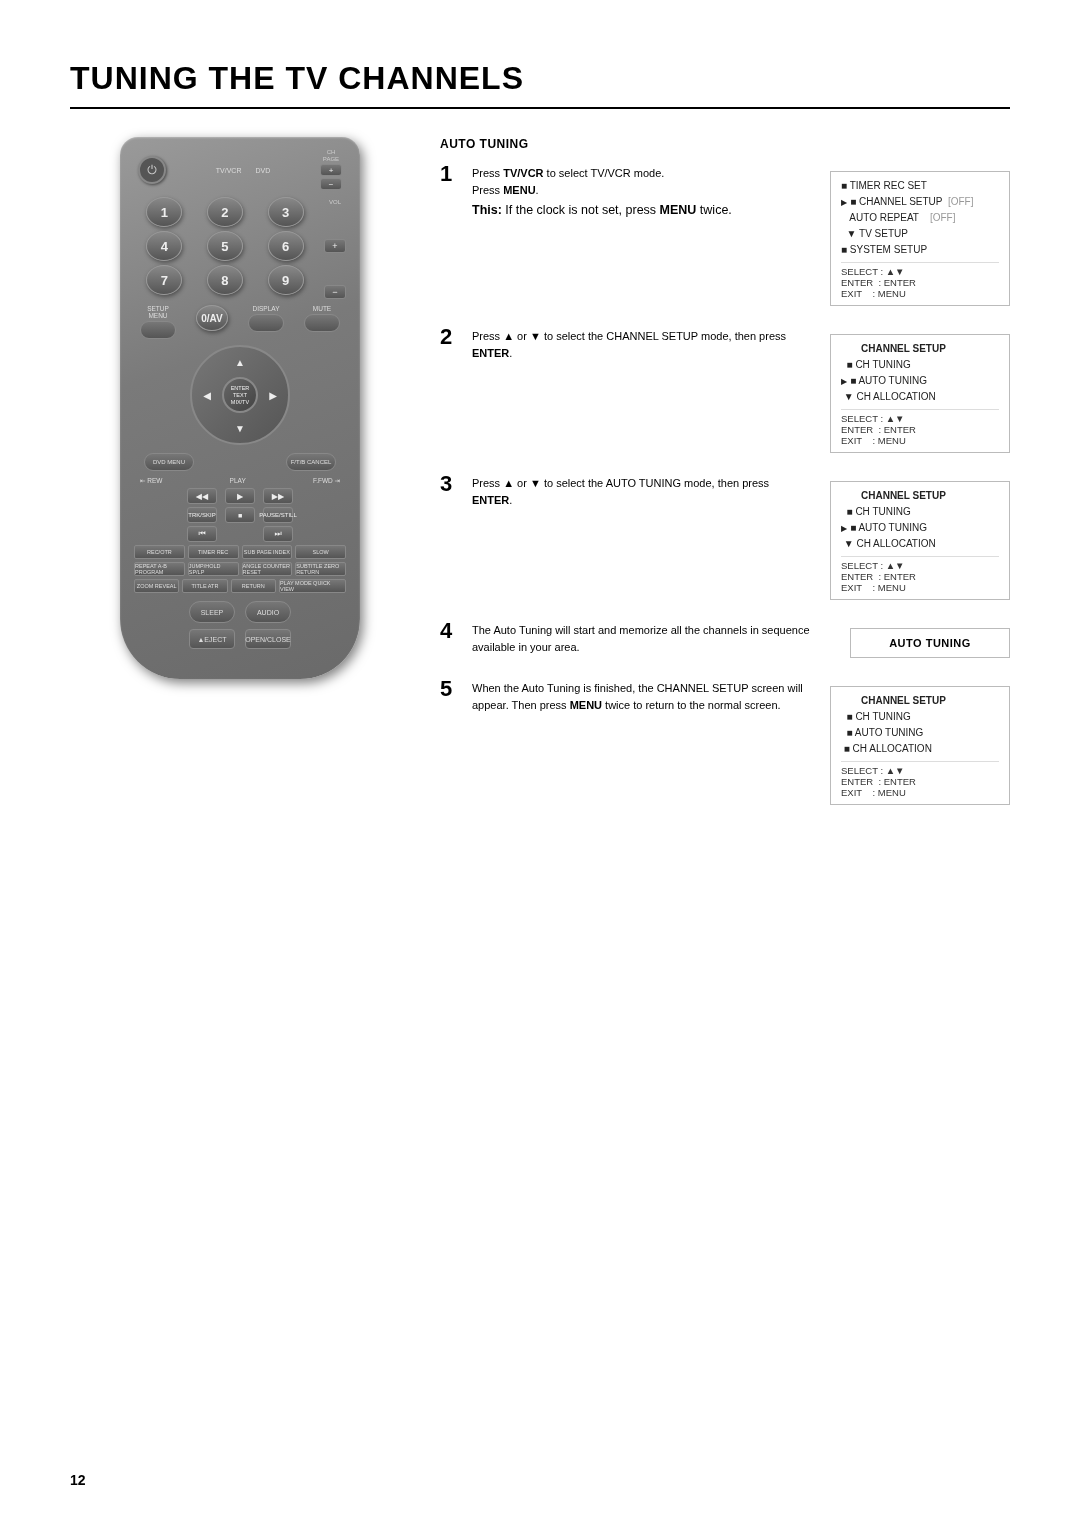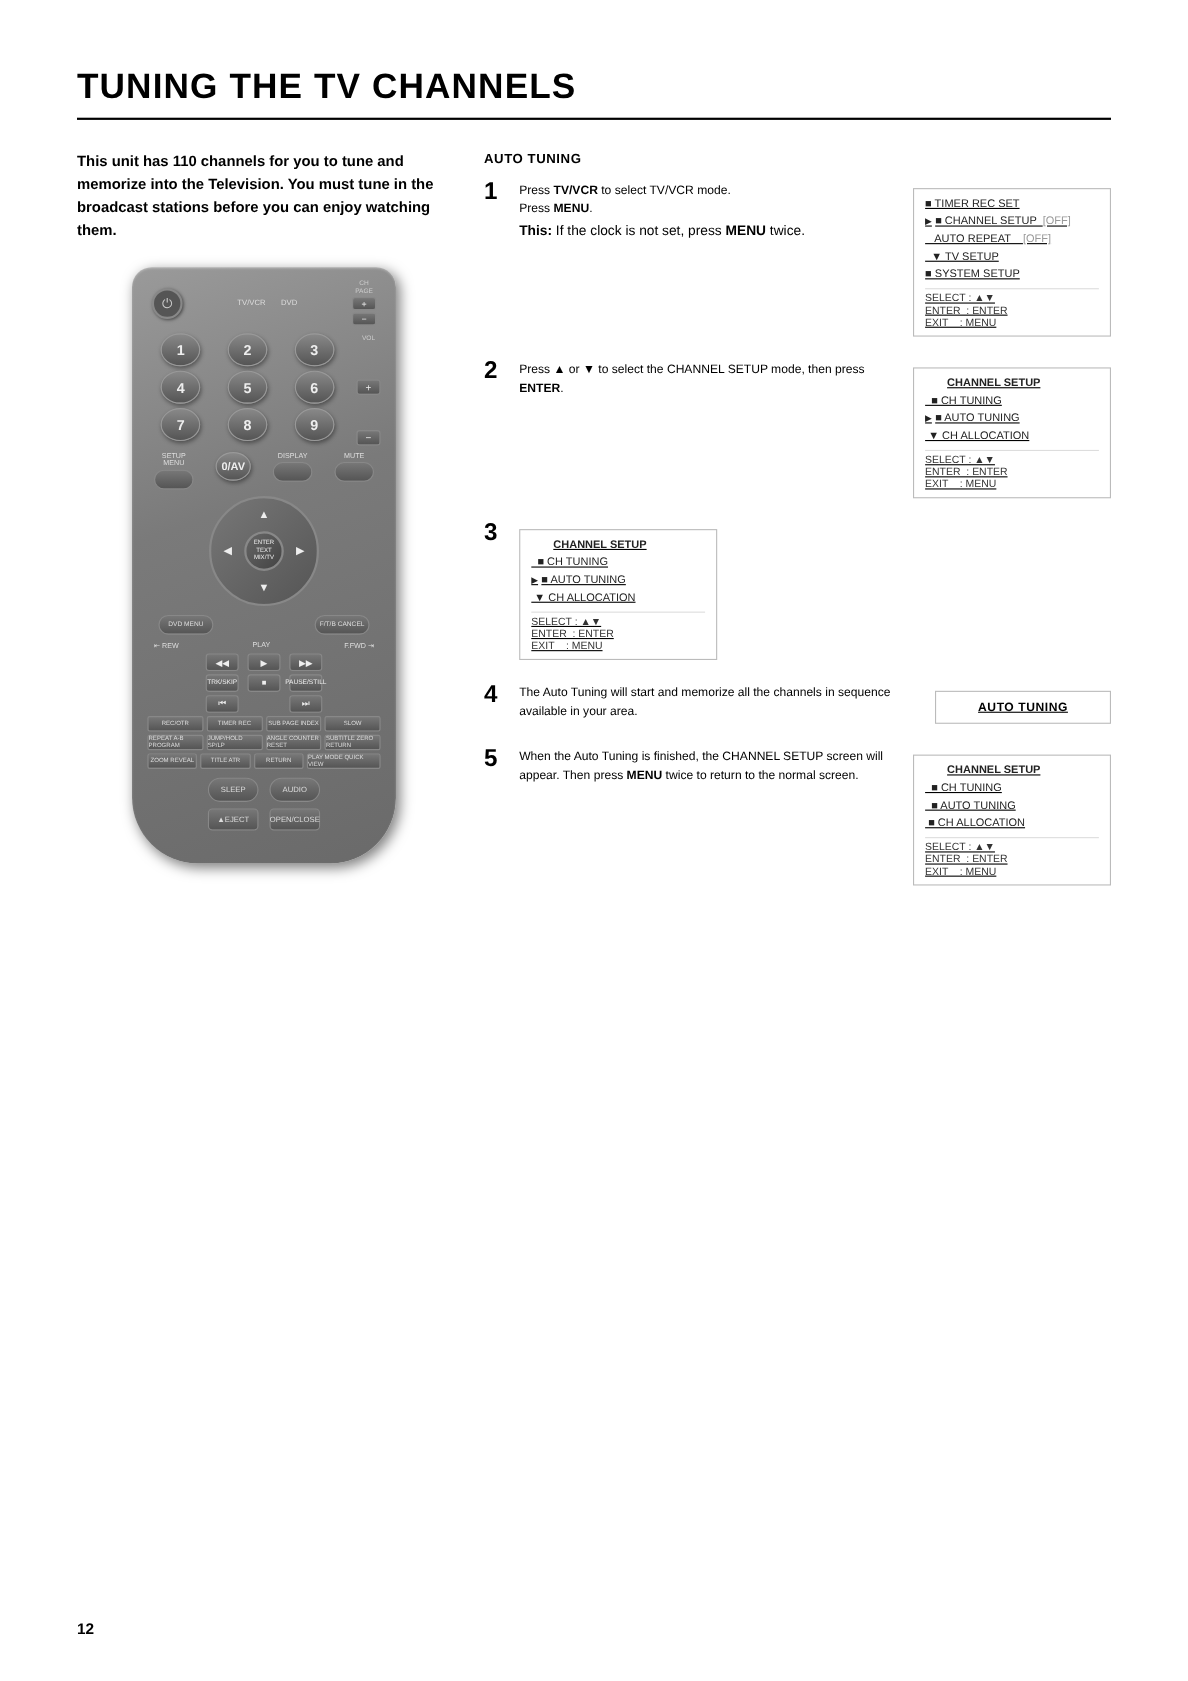--- a/index.html
+++ b/index.html
@@ -489,34 +489,32 @@
     }
 
     .step-body {
       flex: 1;
     }
 
     .step-screens {
       display: flex;
       flex-direction: column;
       gap: 0;
-      text-decoration: underline;
     }
   </style>
 </head>
 <body>
 
 <div class="page">
 
   <h1 class="page-title">TUNING THE TV CHANNELS</h1>
 
   <div class="main-layout">
 
     <div class="left-col">
-      <p class="intro-text">This unit has 110 channels for you to tune and memorize into the Television. You must tune in the broadcast stations before you can enjoy watching them.</p>
 
       <div class="remote-wrapper">
         <div class="remote">
 
           <div class="remote-top-row">
             <div class="btn-power"></div>
             <div class="remote-top-labels">
               <span style="font-size:7px;color:#ddd;">TV/VCR</span>
               <span style="font-size:7px;color:#ddd;">DVD</span>
             </div>
@@ -729,20 +727,25 @@
               </div>
             </div>
           </div>
         </div>
       </div>
 
       <div class="step">
         <span class="step-num">3</span>
         <div class="step-content">
           <div class="step-with-screen">
+            <div class="step-body">
+              <div class="step-text">
+                Press ▲ or ▼ to select the AUTO TUNING mode, then press <b>ENTER</b>.
+              </div>
+            </div>
             <div class="step-screens">
               <div class="screen-box">
                 <div class="screen-line highlighted">CHANNEL SETUP</div>
                 <div class="screen-line">&nbsp;&nbsp;■ CH TUNING</div>
                 <div class="screen-line arrow-line">■ AUTO TUNING</div>
                 <div class="screen-line">&nbsp;▼ CH ALLOCATION</div>
                 <div class="screen-meta">
                   <div>
                     <div>SELECT : ▲▼</div>
                     <div>ENTER &nbsp;: ENTER</div>

